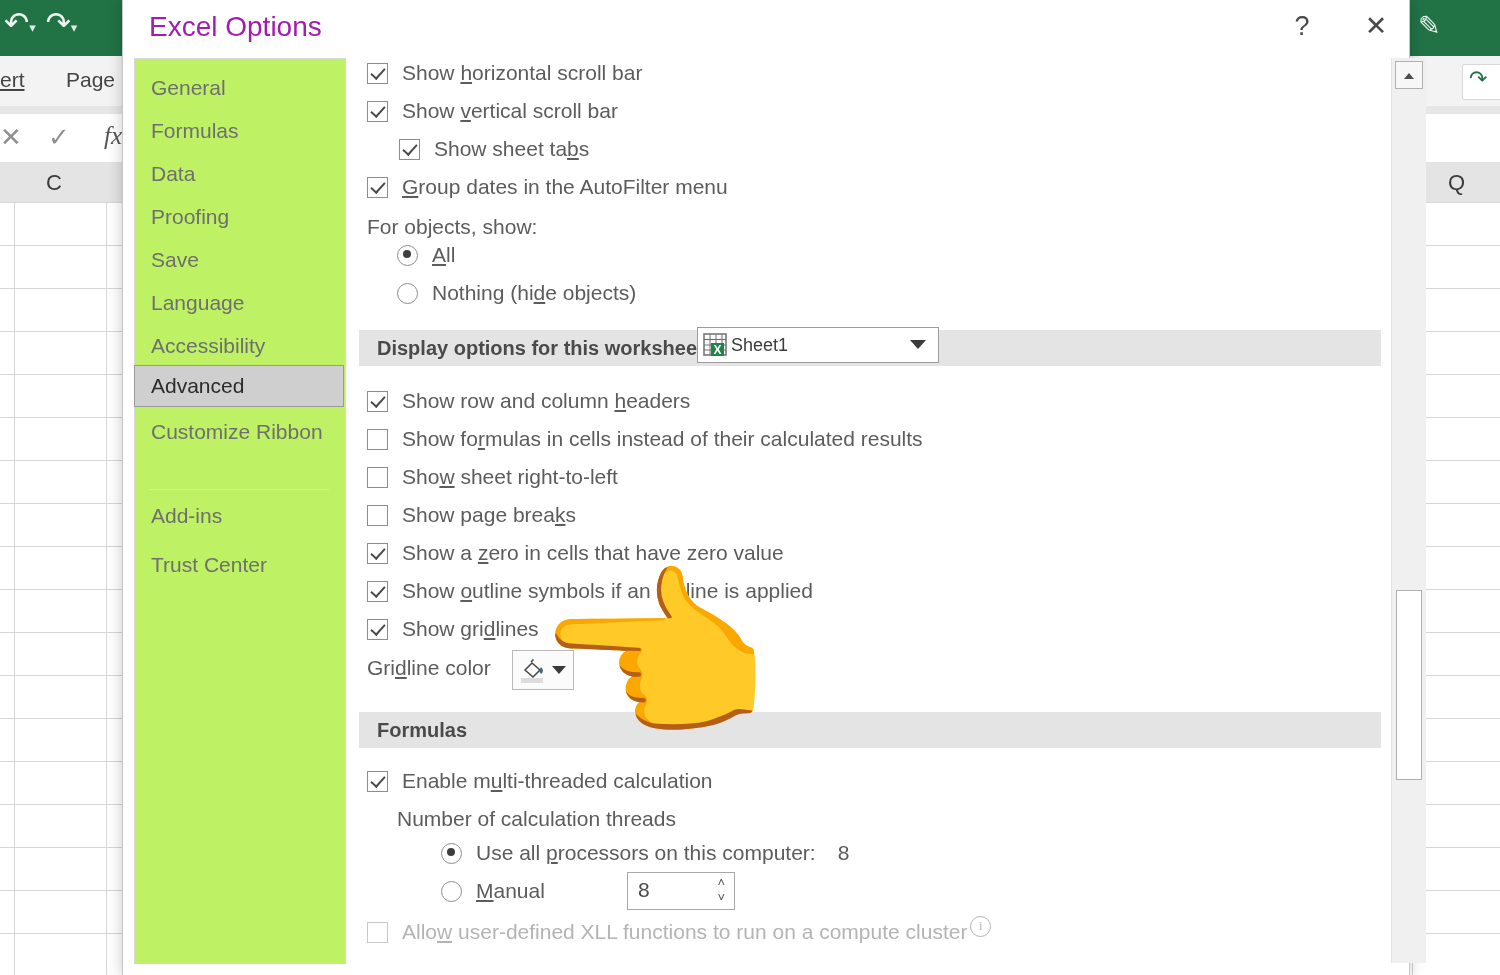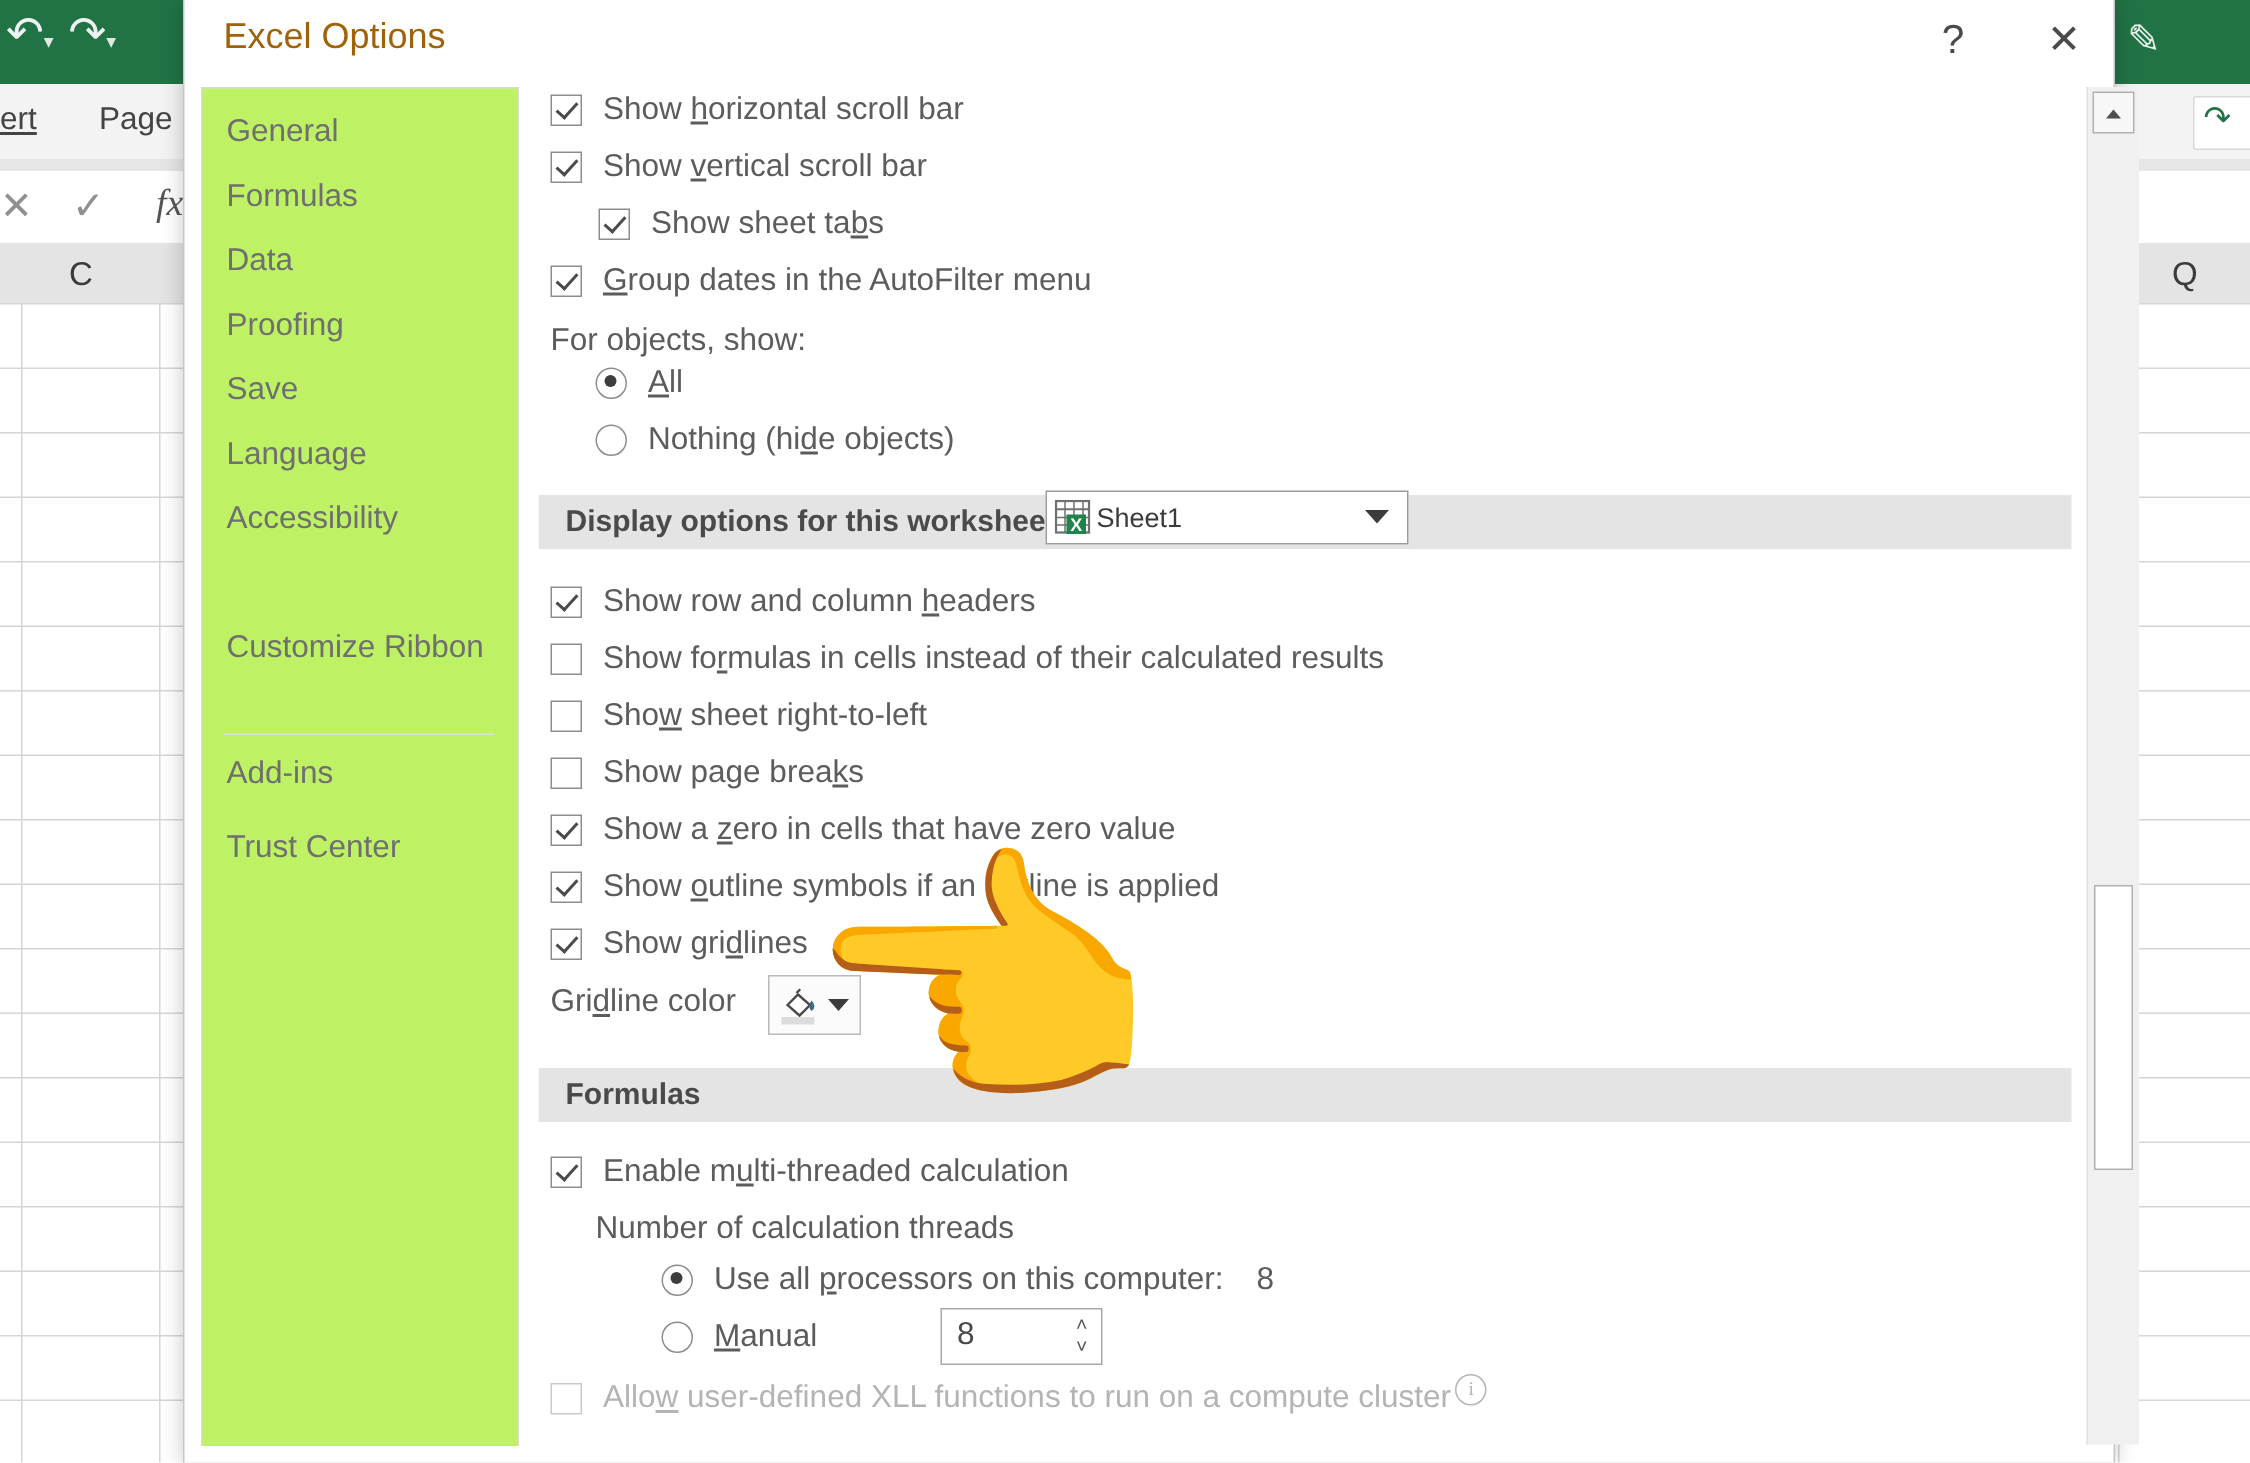--- a/index.html
+++ b/index.html
@@ -33,21 +33,21 @@
   .xl-grid{position:absolute;left:0;top:202px;width:1500px;height:773px;background:#ffffff;}
   .xl-row{position:absolute;left:0;width:1500px;height:1px;background:#d6d6d6;}
   .xl-col{position:absolute;top:0;width:1px;height:773px;background:#d6d6d6;}
 
   
   #dialog{
     position:absolute;left:122px;top:0px;width:1286px;height:975px;
     background:#ffffff;border:1px solid #c6c6c6;border-top:none;
     box-shadow:0 0 14px rgba(0,0,0,.22);
   }
-  .dlg-title{position:absolute;left:26px;top:11px;font-size:24px;color:#a16207;}
+  .dlg-title{position:absolute;left:26px;top:11px;font-size:28px;color:#a21caf;}
   .dlg-btn{position:absolute;top:4px;width:54px;height:44px;display:flex;align-items:center;
            justify-content:center;color:#4a4a4a;cursor:pointer;}
   .dlg-help{left:1152px;font-size:27px;}
   .dlg-close{left:1226px;font-size:27px;}
 
   
   #nav{position:absolute;left:11px;top:58px;width:210px;height:905px;
        background:#bef264;border:1px solid #d9d9d9;border-bottom:none;}
   .nav-item{position:absolute;left:0;width:208px;height:42px;display:flex;align-items:center;
             padding-left:16px;box-sizing:border-box;font-size:21px;color:#6f6f6f;cursor:pointer;}
@@ -186,20 +186,21 @@
   <div class="dlg-btn dlg-close">✕</div>
 
   <div id="nav">
     <div class="nav-item" style="top:8px;">General</div>
     <div class="nav-item" style="top:51px;">Formulas</div>
     <div class="nav-item" style="top:94px;">Data</div>
     <div class="nav-item" style="top:137px;">Proofing</div>
     <div class="nav-item" style="top:180px;">Save</div>
     <div class="nav-item" style="top:223px;">Language</div>
     <div class="nav-item" style="top:266px;">Accessibility</div>
+    <div class="nav-item sel" style="top:306px;">Advanced</div>
     <div class="nav-item" style="top:352px;">Customize Ribbon</div>
     <div class="nav-sep" style="top:430px;"></div>
     <div class="nav-item" style="top:436px;">Add-ins</div>
     <div class="nav-item" style="top:485px;">Trust Center</div>
   </div>
 
   <div id="pane">
 
     <div class="opt" style="top:3px;left:8px;">
       <span class="cb on"></span>

